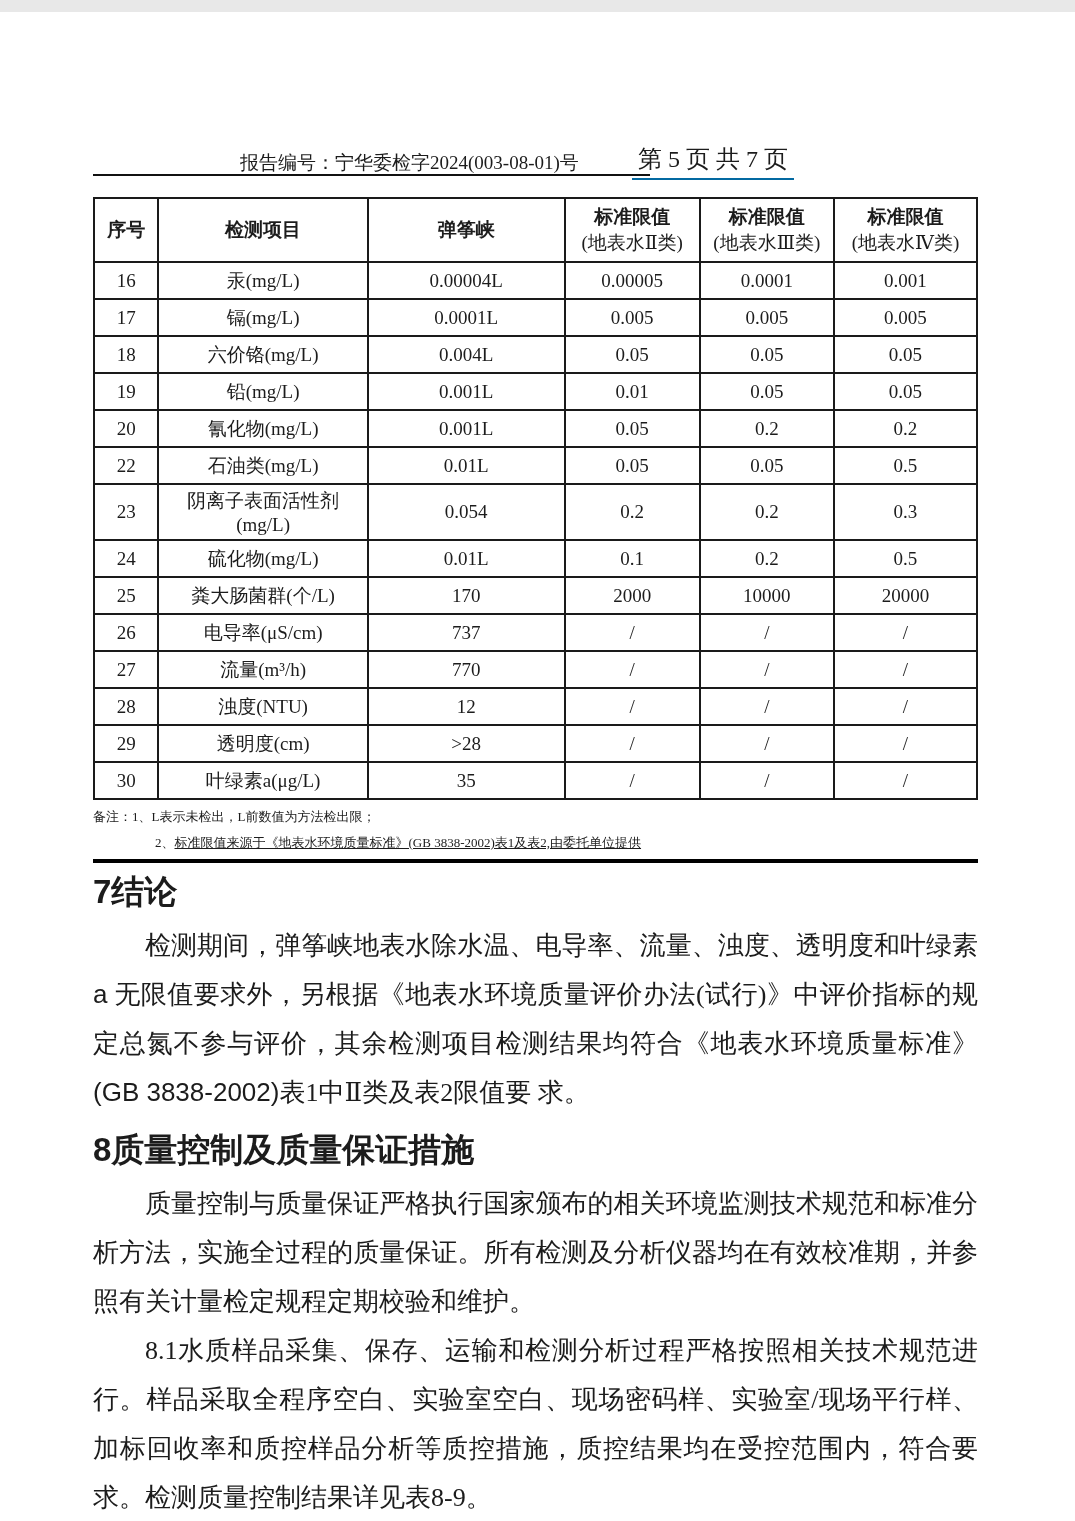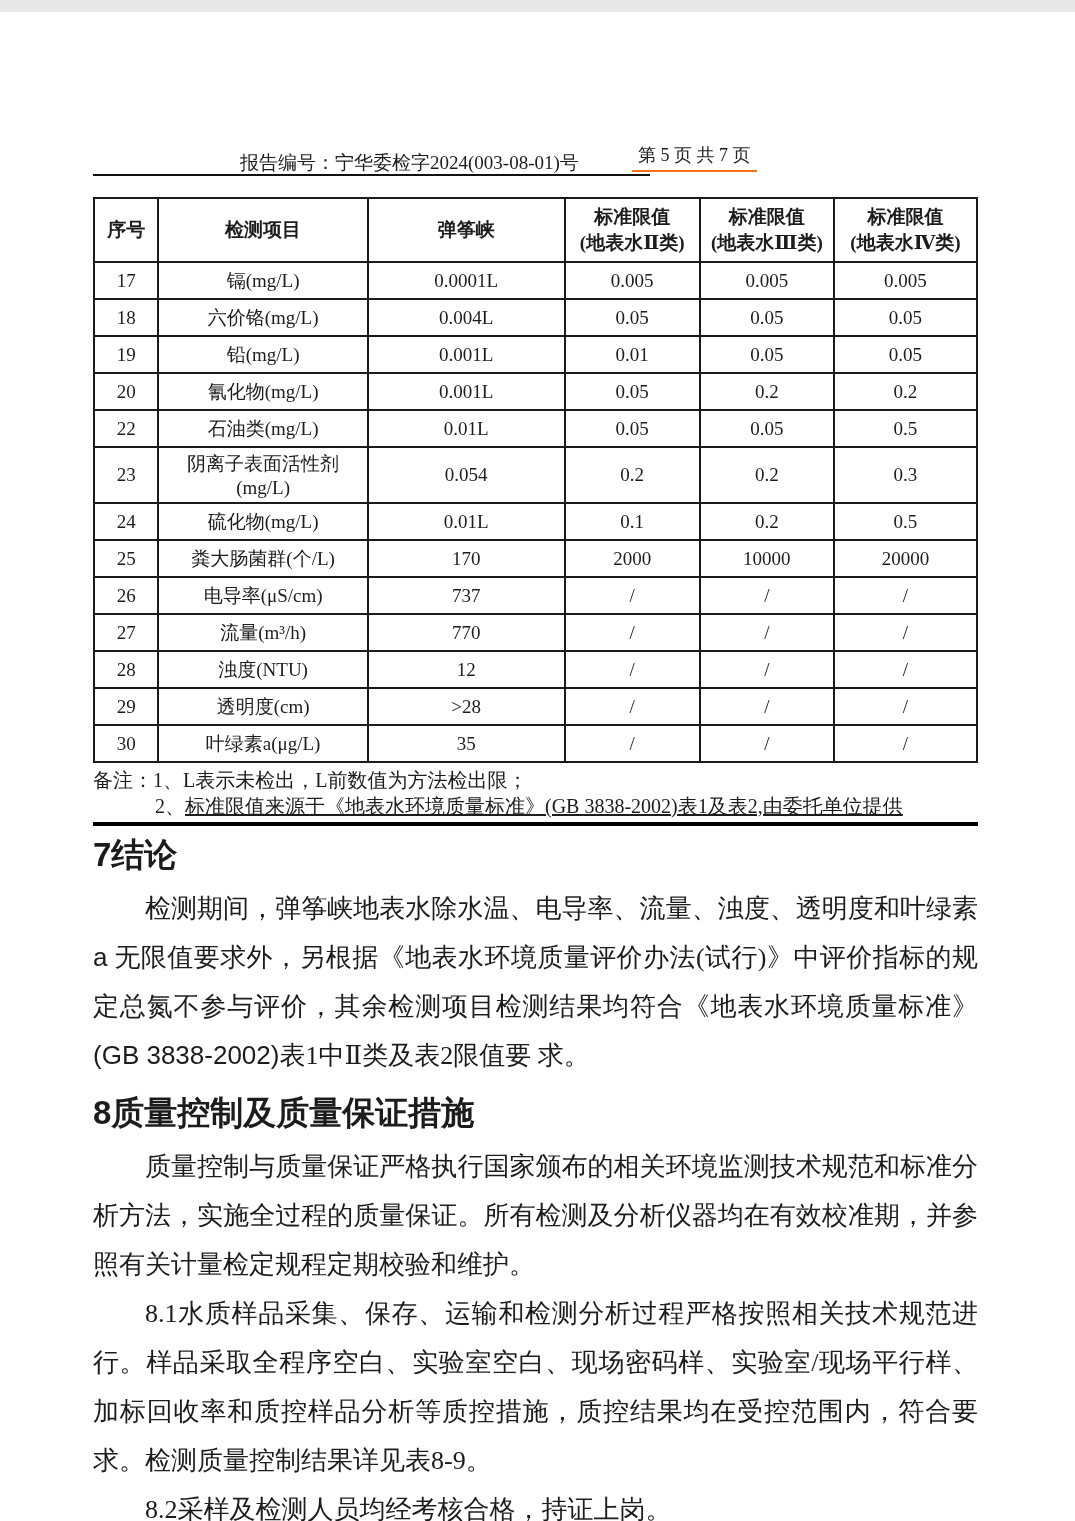--- a/index.html
+++ b/index.html
@@ -16,44 +16,44 @@
   .report-no {
     position: absolute; left: 240px; top: 138px;
     font-size: 19px; white-space: nowrap;
   }
   .header-rule {
     position: absolute; left: 93px; top: 162px;
     width: 557px; height: 2px; background: #111;
   }
   .page-info {
     position: absolute; left: 632px; top: 131px;
-    font-size: 18px; white-space: nowrap;
-    border-bottom: 2px solid #f97316; padding: 0 6px 3px 6px;
+    font-size: 24px; white-space: nowrap;
+    border-bottom: 2px solid #0369a1; padding: 0 6px 3px 6px;
   }
   
   .main { position: absolute; left: 93px; top: 185px; width: 885px; }
 
   table.results {
     width: 100%; border-collapse: collapse; table-layout: fixed;
     font-size: 19px;
   }
   table.results th, table.results td {
     border: 2px solid #1a1a1a;
     text-align: center; vertical-align: middle;
     padding: 0 4px;
     overflow: hidden;
   }
   table.results thead th { height: 62px; font-weight: bold; font-size: 19px; }
   table.results tbody td { height: 35px; font-weight: normal; }
   table.results tbody tr.tall td { height: 54px; }
   td.cell-item, th .hdr-sub { white-space: pre-line; }
-  .hdr-sub { display: block; font-weight: bold; }
-
-  
-  .notes { margin-top: 4px; font-size: 20px; }
+  .hdr-sub { display: block; font-weight: normal; }
+
+  
+  .notes { margin-top: 4px; font-size: 13px; }
   .note-line { line-height: 26px; }
   .note-line-2 { padding-left: 62px; }
   .note-underlined { text-decoration: underline; }
   .section-rule { margin-top: 3px; height: 4px; background: #000; width: 100%; }
 
   
   .sec-heading {
     font-family: "Liberation Sans", "DejaVu Sans", sans-serif;
     font-weight: bold; font-size: 33px;
     margin: 12px 0 0 0; line-height: 34px;
@@ -90,20 +90,28 @@
           <th><span>序号</span></th>
           <th><span>检测项目</span></th>
           <th><span>弹筝峡</span></th>
           <th><span>标准限值</span><span class="hdr-sub">(地表水Ⅱ类)</span></th>
           <th><span>标准限值</span><span class="hdr-sub">(地表水Ⅲ类)</span></th>
           <th><span>标准限值</span><span class="hdr-sub">(地表水Ⅳ类)</span></th>
         </tr>
       </thead>
       <tbody>
           <tr>
+            <td class="cell-no">16</td>
+            <td class="cell-item">汞(mg/L)</td>
+            <td class="cell-value">0.00004L</td>
+            <td class="cell-limit2">0.00005</td>
+            <td class="cell-limit3">0.0001</td>
+            <td class="cell-limit4">0.001</td>
+          </tr>
+          <tr>
             <td class="cell-no">17</td>
             <td class="cell-item">镉(mg/L)</td>
             <td class="cell-value">0.0001L</td>
             <td class="cell-limit2">0.005</td>
             <td class="cell-limit3">0.005</td>
             <td class="cell-limit4">0.005</td>
           </tr>
           <tr>
             <td class="cell-no">18</td>
             <td class="cell-item">六价铬(mg/L)</td>

